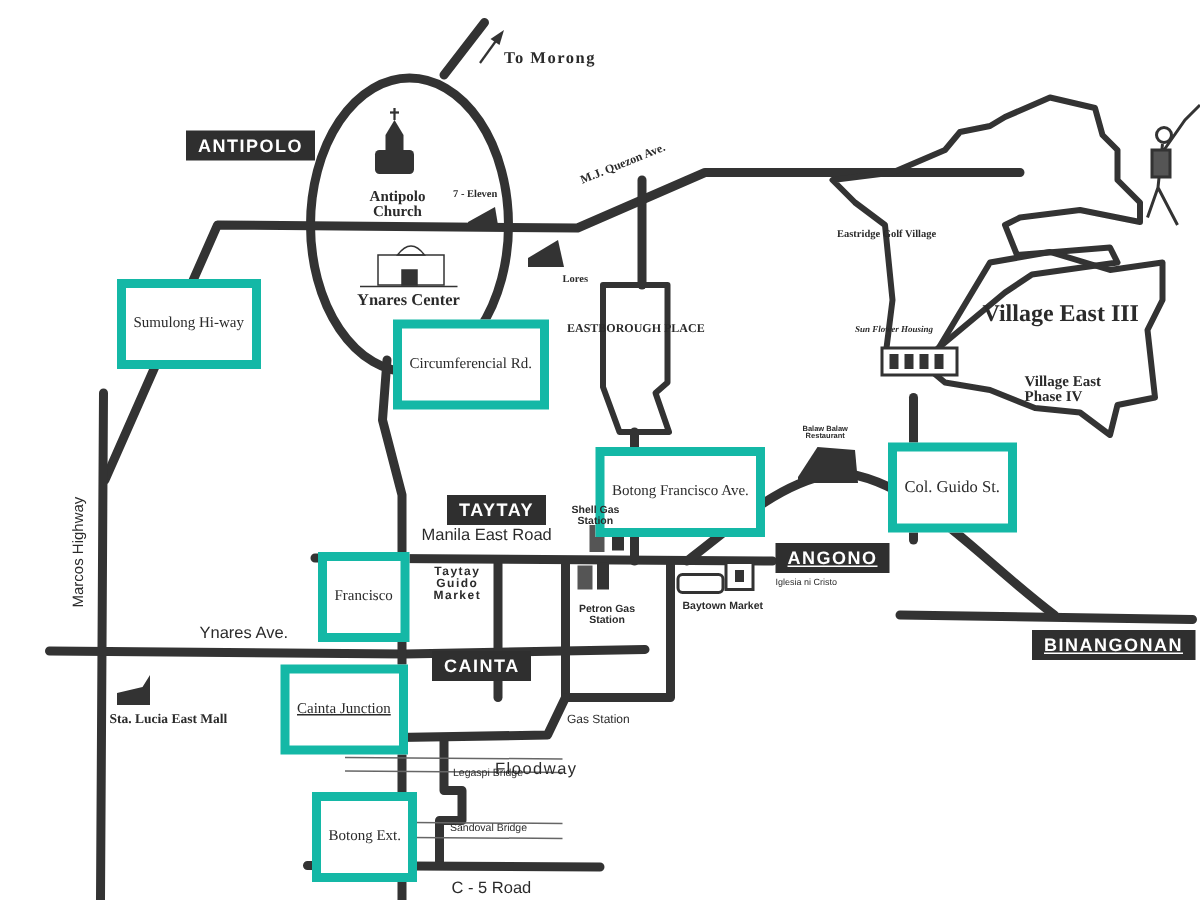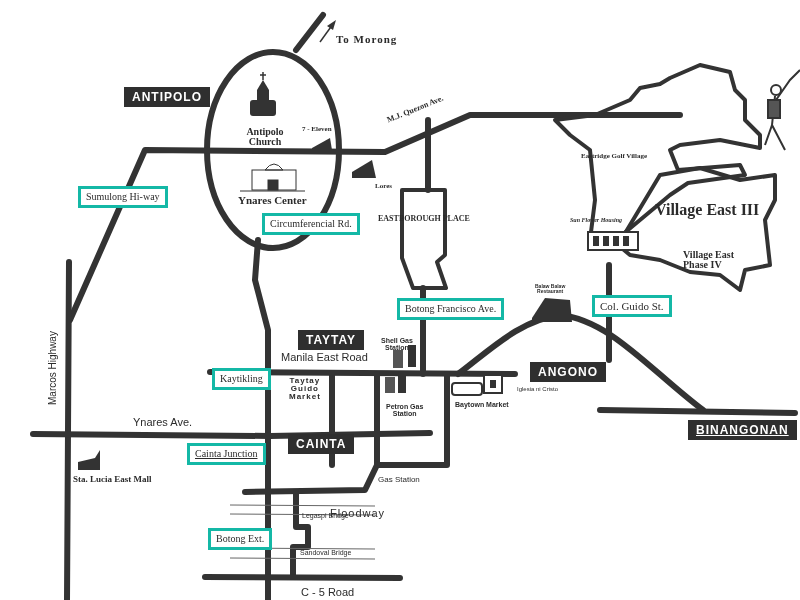--- a/index.html
+++ b/index.html
@@ -4,21 +4,21 @@
 <style>
   html,body{margin:0;padding:0;background:#fff;}
   body{width:800px;height:600px;position:relative;overflow:hidden;font-family:"Liberation Serif",serif;color:#2b2b2b;}
   #map{position:absolute;left:0;top:0;width:800px;height:600px;}
   .road{fill:none;stroke:#333;stroke-width:6;stroke-linecap:round;stroke-linejoin:round;}
   .road-thin{fill:none;stroke:#333;stroke-width:4;stroke-linecap:round;stroke-linejoin:round;}
   .bridge{stroke:#666;stroke-width:1;}
   .lbl{position:absolute;white-space:nowrap;line-height:1;}
   .serif{font-family:"Liberation Serif",serif;}
   .sans{font-family:"Liberation Sans",sans-serif;}
-  .box{position:absolute;background:#fff;border:3px solid #14b8a6;font-family:"Liberation Serif",serif;font-size:10px;padding:2px 5px;white-space:nowrap;line-height:12px;}
+  .box{position:absolute;background:#fff;border:6px solid #14b8a6;font-family:"Liberation Serif",serif;font-size:10px;padding:18px 5px;white-space:nowrap;line-height:12px;}
   .town{position:absolute;background:#2f2f2f;color:#fff;font-family:"Liberation Sans",sans-serif;font-weight:bold;font-size:12px;letter-spacing:1px;padding:3px 8px;white-space:nowrap;line-height:14px;}
   .bold{font-weight:bold;}
   .small{font-size:7px;font-weight:bold;font-family:"Liberation Sans",sans-serif;}
 </style>
 </head>
 <body>
 
 <svg id="map" viewBox="0 0 800 600" xmlns="http://www.w3.org/2000/svg">
 
   <path class="road" d="M296 50 L323 15"></path>
@@ -130,49 +130,49 @@
   <g>
       <polygon points="78,462 95,458 100,450 100,470 78,470" fill="#333"></polygon>
     </g>
 </svg>
 
 <div class="lbl serif bold" style="left:336px;top:34px;font-size:11px;letter-spacing:1px;">To Morong</div>
 
 <div class="town" style="left:124px;top:87px;">ANTIPOLO</div>
 <div class="town" style="left:298px;top:330px;">TAYTAY</div>
 <div class="town" style="left:288px;top:434px;">CAINTA</div>
-<div class="town" style="left:530px;top:362px;">ANGONO</div>
+<div class="town" style="left:517px;top:362px;text-decoration:underline;">ANGONO</div>
 <div class="town" style="left:688px;top:420px;text-decoration:underline;">BINANGONAN</div>
 
 <div class="box" style="left:78px;top:186px;">Sumulong Hi-way</div>
 <div class="box" style="left:262px;top:213px;">Circumferencial Rd.</div>
 <div class="box" style="left:397px;top:298px;">Botong Francisco Ave.</div>
 <div class="box" style="left:592px;top:295px;font-size:11px;">Col. Guido St.</div>
-<div class="box" style="left:212px;top:368px;">Kaytikling</div>
+<div class="box" style="left:212px;top:368px;">Francisco</div>
 <div class="box" style="left:187px;top:443px;text-decoration:underline;">Cainta Junction</div>
 <div class="box" style="left:208px;top:528px;">Botong Ext.</div>
 
 <div class="lbl serif bold" style="left:386px;top:117px;font-size:8px;transform:rotate(-22deg);transform-origin:left top;">M.J. Quezon Ave.</div>
 <div class="lbl sans" style="left:281px;top:352px;font-size:11px;">Manila East Road</div>
 <div class="lbl sans" style="left:48px;top:405px;font-size:10px;transform:rotate(-90deg);transform-origin:left top;">Marcos Highway</div>
 <div class="lbl sans" style="left:133px;top:417px;font-size:11px;">Ynares Ave.</div>
 <div class="lbl sans" style="left:310px;top:508px;font-size:11px;letter-spacing:1px;padding-left:20px;">Floodway</div>
 <div class="lbl sans" style="left:301px;top:587px;font-size:11px;">C - 5 Road</div>
 <div class="lbl small" style="left:302px;top:512px;font-weight:normal;font-size:7px;">Legaspi Bridge</div>
 <div class="lbl small" style="left:300px;top:549px;font-weight:normal;font-size:7px;">Sandoval Bridge</div>
 
 <div class="lbl serif bold" style="left:240px;top:127px;font-size:10px;text-align:center;width:50px;">
   <div>Antipolo</div>
   <div>Church</div>
 </div>
 <div class="lbl serif bold" style="left:302px;top:126px;font-size:7px;">7 - Eleven</div>
 <div class="lbl serif bold" style="left:238px;top:195px;font-size:11px;">Ynares Center</div>
 <div class="lbl serif bold" style="left:363px;top:183px;font-size:7px;margin-left:12px;">Lores</div>
 <div class="lbl serif bold" style="left:378px;top:215px;font-size:8px;">EASTBOROUGH PLACE</div>
-<div class="lbl serif bold" style="left:581px;top:153px;font-size:7px;">Eastridge Golf Village</div>
+<div class="lbl serif bold" style="left:558px;top:153px;font-size:7px;">Eastridge Golf Village</div>
 <div class="lbl serif bold" style="left:655px;top:202px;font-size:16px;">Village East III</div>
 <div class="lbl serif bold" style="left:683px;top:250px;font-size:10px;text-align:left;">
   <div>Village East</div>
   <div>Phase IV</div>
 </div>
 <div class="lbl serif bold" style="left:570px;top:217px;font-size:6px;font-style:italic;">Sun Flower Housing</div>
 <div class="lbl small" style="left:535px;top:284px;font-size:5px;text-align:center;">
   <div>Balaw Balaw</div>
   <div>Restaurant</div>
 </div>

